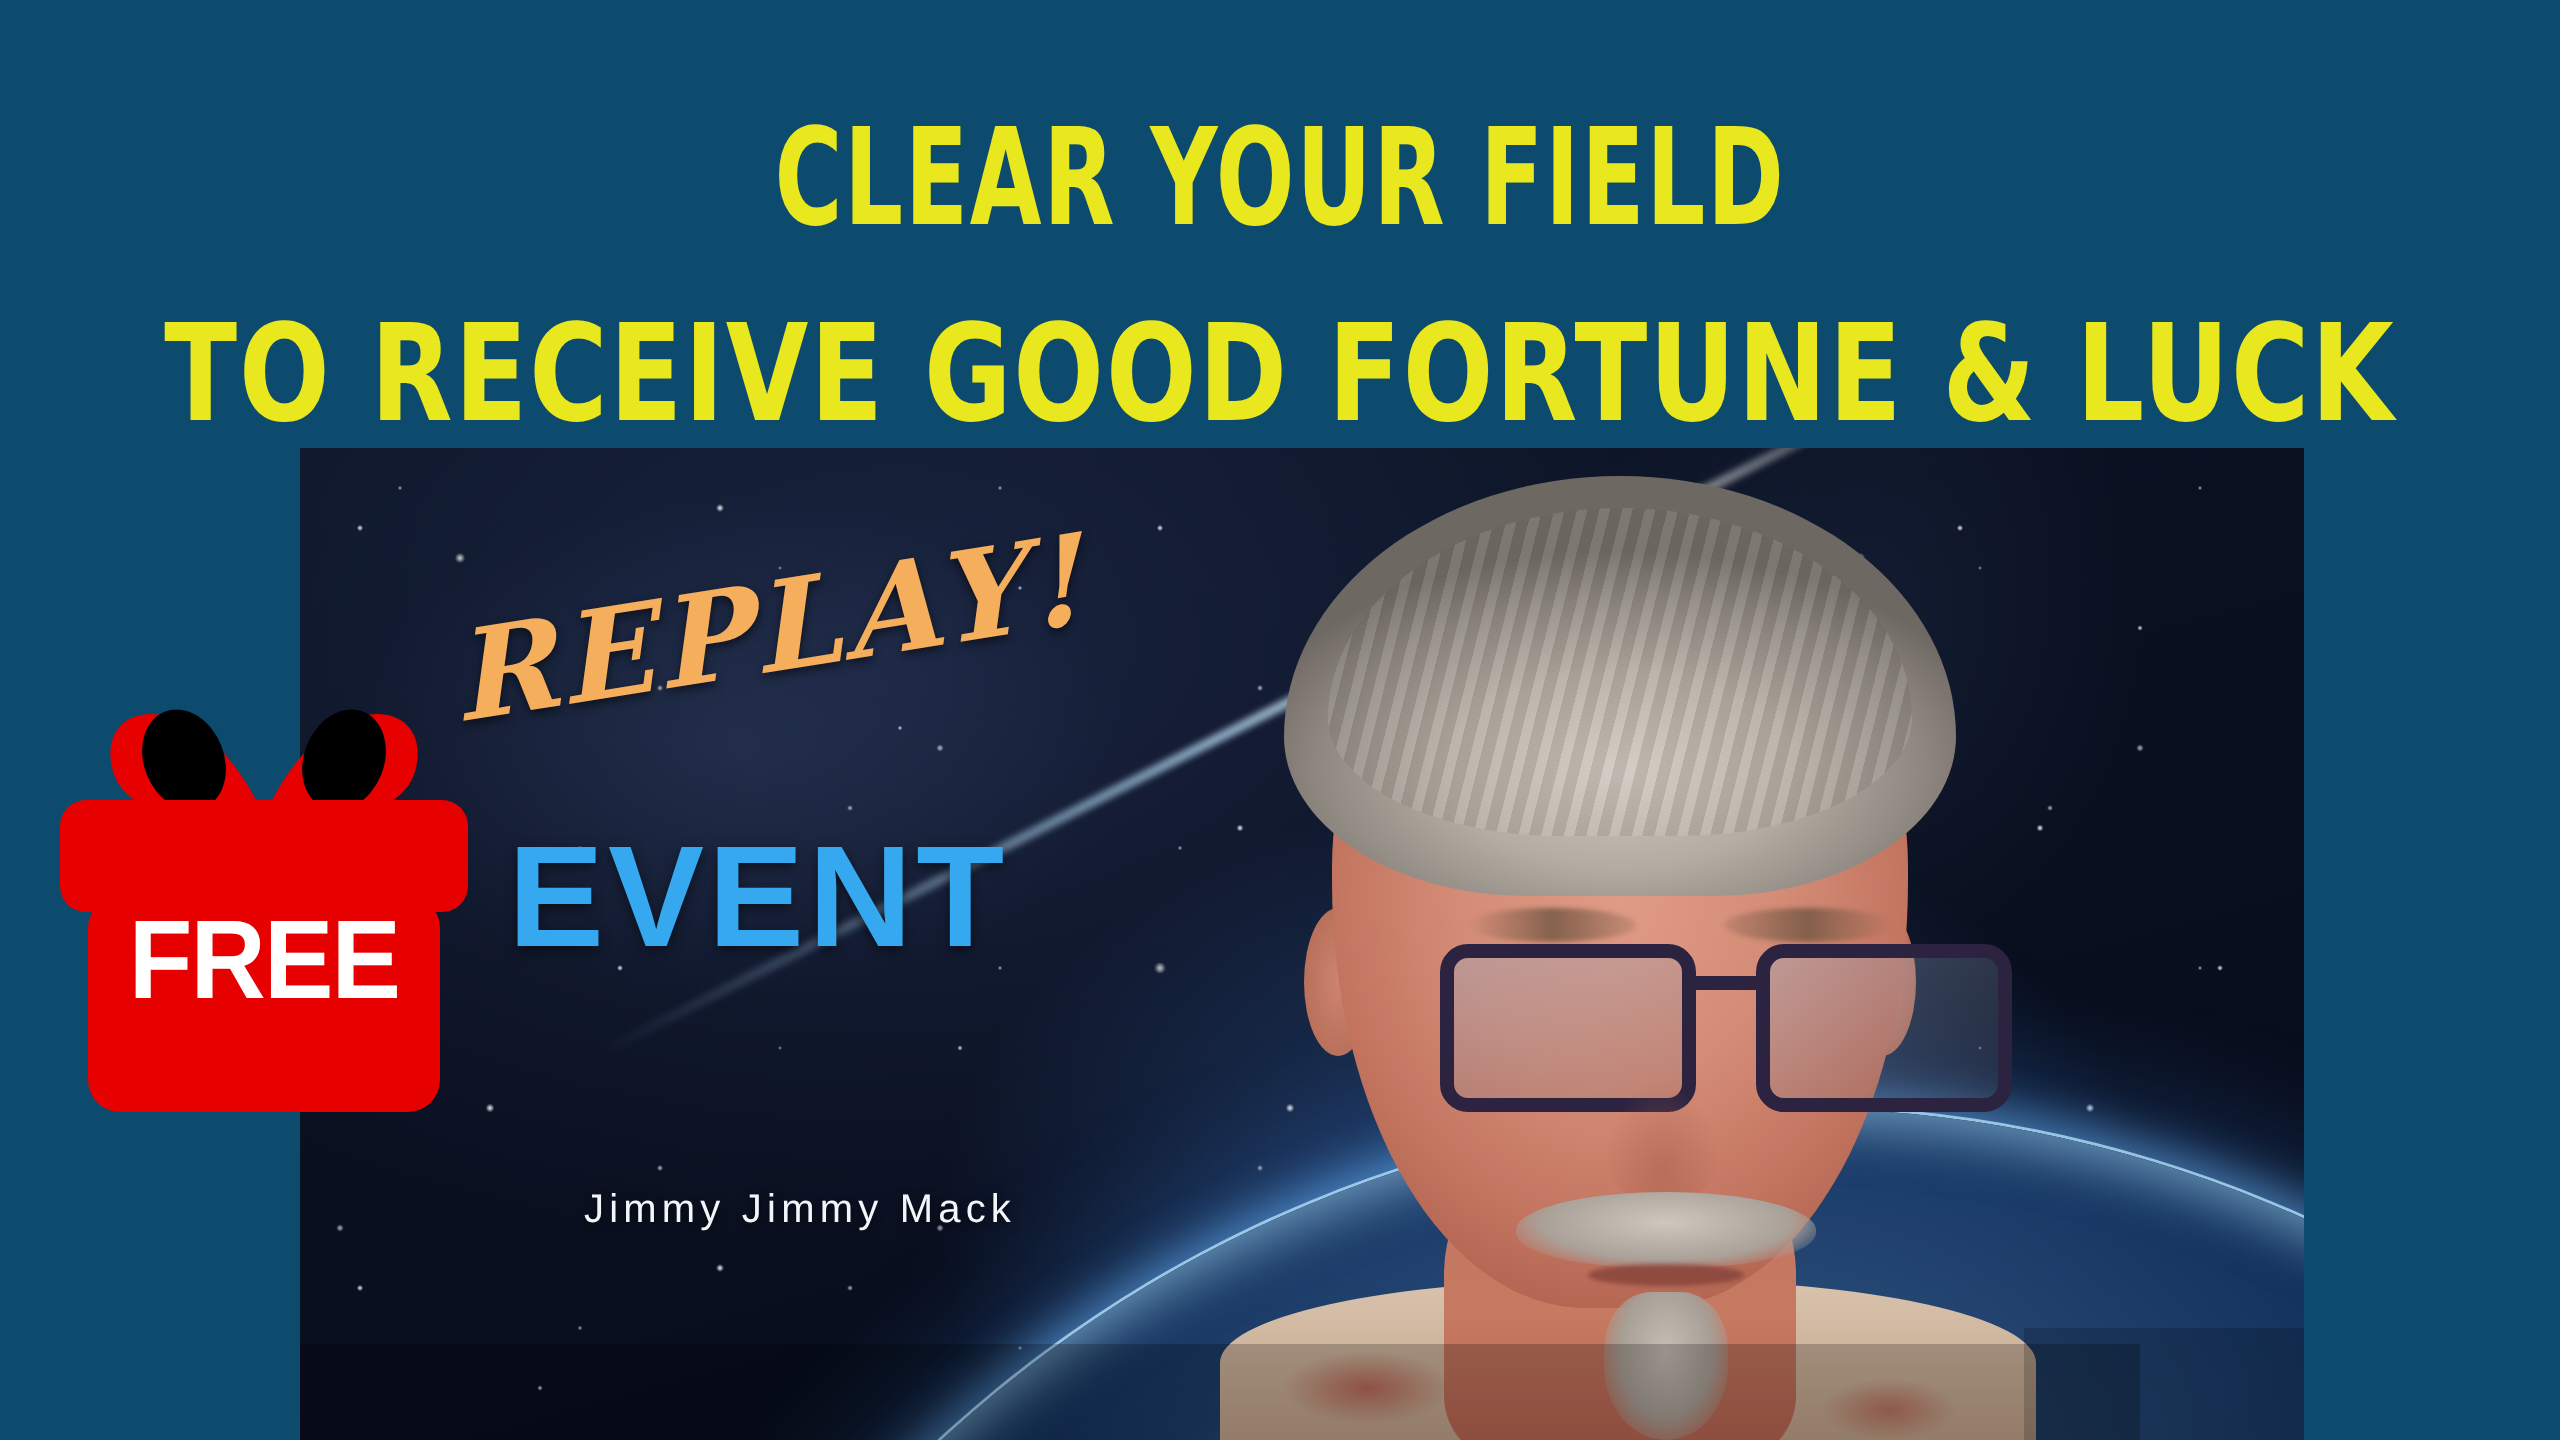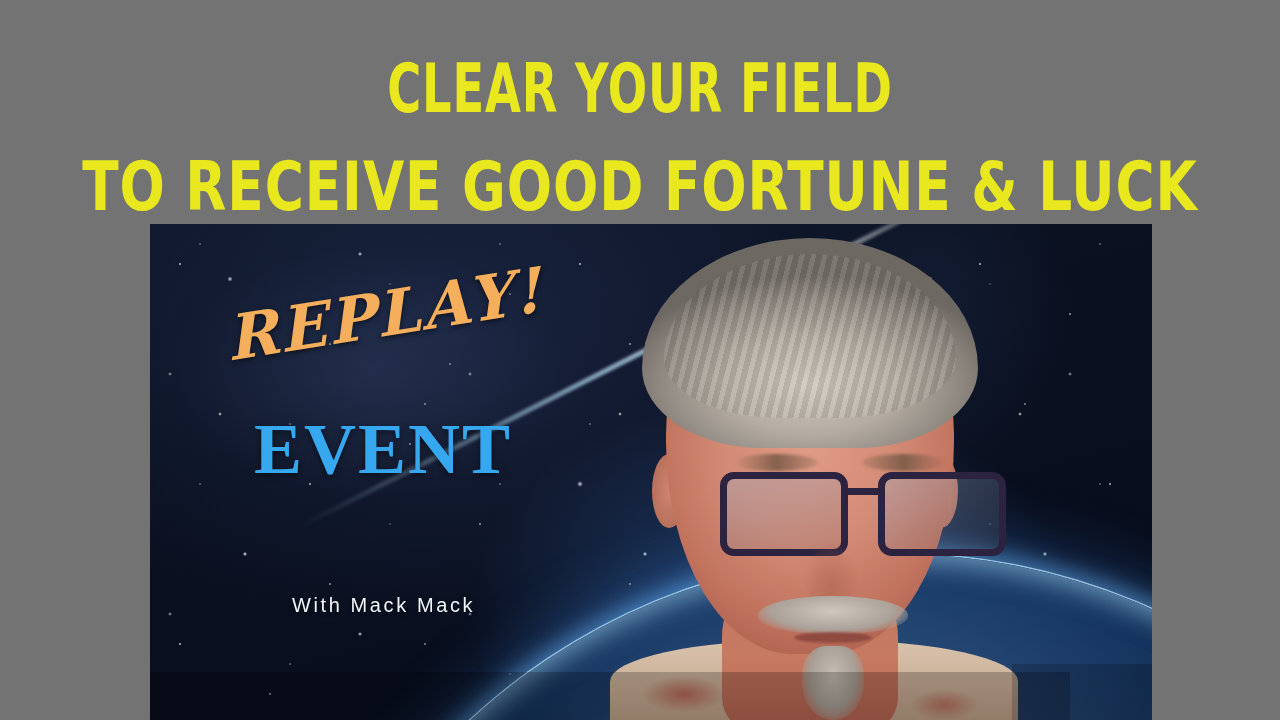--- a/index.html
+++ b/index.html
@@ -9,21 +9,21 @@
     height: 720px;
     background: #000000;
     overflow: hidden;
     font-family: "Liberation Sans", sans-serif;
   }
 
   #stage {
     position: relative;
     width: 1280px;
     height: 720px;
-    background: #737373;
+    background: #0c4a6e;
     overflow: hidden;
   }
 
   
   .headline {
     position: absolute;
     left: 0;
     width: 1280px;
     text-align: center;
     color: #e9e81e;
@@ -364,21 +364,21 @@
     top: 190px;
     color: #35a8f0;
     font-family: "Liberation Sans", sans-serif;
     font-weight: bold;
     font-size: 72px;
     line-height: 0.98;
     letter-spacing: 2px;
     white-space: nowrap;
     text-shadow: 0 2px 6px rgba(0,0,0,0.5);
   }
-  .zoom-event .ln2 { display: block; font-family: Liberation Serif, serif; }
+  .zoom-event .ln2 { display: block; }
   .with-jimmy {
     position: absolute;
     left: 142px;
     top: 370px;
     color: #f2f6fb;
     font-family: "Liberation Sans", sans-serif;
     font-size: 20px;
     font-weight: normal;
     letter-spacing: 2.6px;
     white-space: nowrap;
@@ -457,17 +457,33 @@
 
     <div class="band-lower"></div>
     <div class="band-right"></div>
 
     <div class="replay">REPLAY!</div>
 
     <div class="zoom-event">
       <span class="ln2">EVENT</span>
     </div>
 
-    <div class="with-jimmy">With Mack Mack</div>
+    <div class="with-jimmy">Jimmy Jimmy Mack</div>
   </div>
 
+  <div id="gift-badge">
+    <svg viewBox="0 0 212 228" xmlns="http://www.w3.org/2000/svg">
+
+      <path d="M104 68 C 74 6, 22 12, 30 48 C 36 74, 76 76, 104 68 Z" fill="#e60000"></path>
+      <path d="M108 68 C 138 6, 190 12, 182 48 C 176 74, 136 76, 108 68 Z" fill="#e60000"></path>
+      <path d="M104 68 C 84 24, 44 22, 44 46 C 44 64, 78 70, 104 68 Z" fill="#000000" opacity="0"></path>
+
+      <ellipse cx="66" cy="44" rx="20" ry="26" transform="rotate(-22 66 44)" fill="#000000"></ellipse>
+      <ellipse cx="146" cy="44" rx="20" ry="26" transform="rotate(22 146 44)" fill="#000000"></ellipse>
+
+      <rect x="4" y="64" width="204" height="56" rx="13" fill="#e60000"></rect>
+
+      <rect x="18" y="112" width="176" height="108" rx="16" fill="#e60000"></rect>
+    </svg>
+    <div class="gift-free-label">FREE</div>
+  </div>
 
 </div>
 
 </body></html>

